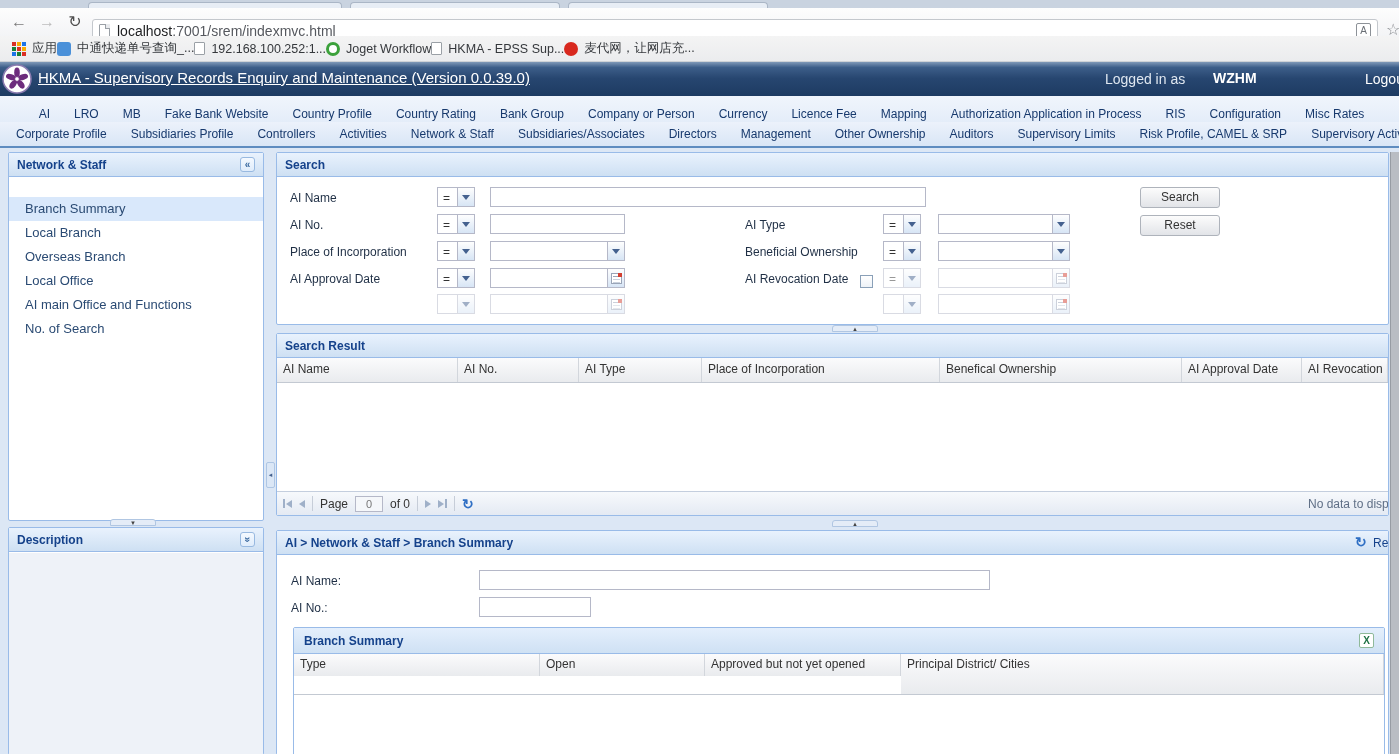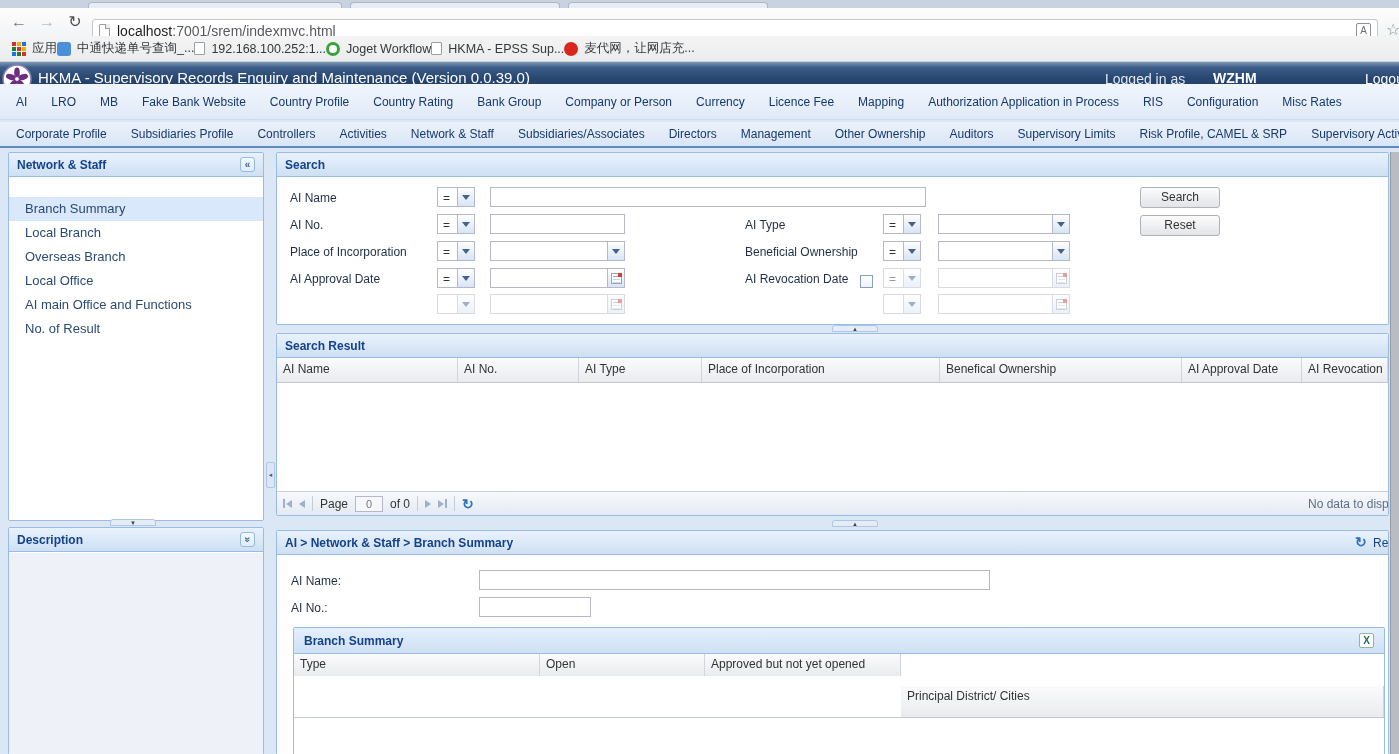--- a/index.html
+++ b/index.html
@@ -33,21 +33,21 @@
   .appheader { position:absolute; left:0; top:62px; width:100%; height:34px;
     background:linear-gradient(180deg,#8099b8 0%,#3d5e89 16%,#274670 48%,#1d3b62 100%); }
   .logo { position:absolute; left:2px; top:2px; }
   .app-title { position:absolute; left:38px; top:7px; color:#ffffff; font-size:15px; white-space:nowrap;text-decoration:underline; }
   .loggedas { position:absolute; left:1105px; top:9px; color:#dfe7f0; font-size:14px; }
   .username { position:absolute; left:1213px; top:8px; color:#ffffff; font-size:14px; font-weight:bold; }
   .logout { position:absolute; left:1365px; top:9px; color:#ffffff; font-size:14px; cursor:pointer; white-space:nowrap; }
 
   
   .menubar { position:absolute; left:0; width:100%; display:flex; align-items:center; padding-left:4px; }
-  .menubar1 { top:84px; height:36px; background:linear-gradient(#f0f5fc,#e0eaf8); border-bottom:1px solid #ccdaee; }
+  .menubar1 { top:96px; height:36px; background:linear-gradient(#f0f5fc,#e0eaf8); border-bottom:1px solid #ccdaee;justify-content:center; }
   .menubar2 { top:122px; height:26px; background:linear-gradient(#ecf2fb,#d9e6f6); border-bottom:2px solid #5e8cc0; }
   .mi { padding:0 12px; font-size:12px; color:#17396d; white-space:nowrap; cursor:pointer; }
 
   
   .panel { position:absolute; background:#fff; border:1px solid #99bbe8; border-radius:2px; }
   .phead { position:relative; height:24px; background:linear-gradient(#e9f2fd,#cee0f3); border-bottom:1px solid #99bbe8; display:flex; align-items:center; padding:0 8px; color:#15428b; font-weight:bold; font-size:12px; overflow:hidden; white-space:nowrap; }
   .tool-btn { margin-left:auto; width:15px; height:15px; border:1px solid #98b9e0; border-radius:3px; background:linear-gradient(#f4f9ff,#dfecfb); color:#3b6aa0; font-size:10px; font-weight:bold; line-height:13px; text-align:center; cursor:pointer; flex:0 0 auto; }
   .rot90 { transform:rotate(90deg); display:inline-block; }
 
   
@@ -217,21 +217,21 @@
     <div class="phead">
       <span>Network &amp; Staff</span>
       <span class="tool-btn">«</span>
     </div>
     <div class="side-body">
       <div class="side-item selected">Branch Summary</div>
       <div class="side-item">Local Branch</div>
       <div class="side-item">Overseas Branch</div>
       <div class="side-item">Local Office</div>
       <div class="side-item">AI main Office and Functions</div>
-      <div class="side-item">No. of Result</div>
+      <div class="side-item">No. of Search</div>
     </div>
   </div>
 
   <div class="vhandle">◂</div>
 
   <div class="mhandle" style="left:110px;top:519px;">
       <span>▼</span>
     </div>
 
   <div class="panel" style="left:8px;top:527px;width:256px;height:228px;">
@@ -425,21 +425,21 @@
 
       <div class="subpanel" style="left:16px;top:72px;width:1092px;height:140px;">
         <div class="subhead">
           <span>Branch Summary</span>
           <span class="xls">X</span>
         </div>
         <div class="ghead">
           <div class="gcell" style="width:246px;height:22px;line-height:21px;">Type</div>
           <div class="gcell" style="width:165px;height:22px;line-height:21px;">Open</div>
           <div class="gcell" style="width:196px;height:22px;line-height:21px;">Approved but not yet opened</div>
-          <div class="gcell flexy" style="height:31px;line-height:21px;margin-top:32px;">Principal District/ Cities</div>
+          <div class="gcell flexy" style="height:40px;line-height:21px;">Principal District/ Cities</div>
         </div>
         <div style="height:90px;background:#fff;"></div>
       </div>
     </div>
   </div>
 
   <div class="vscroll"></div>
 
 </div>
 

